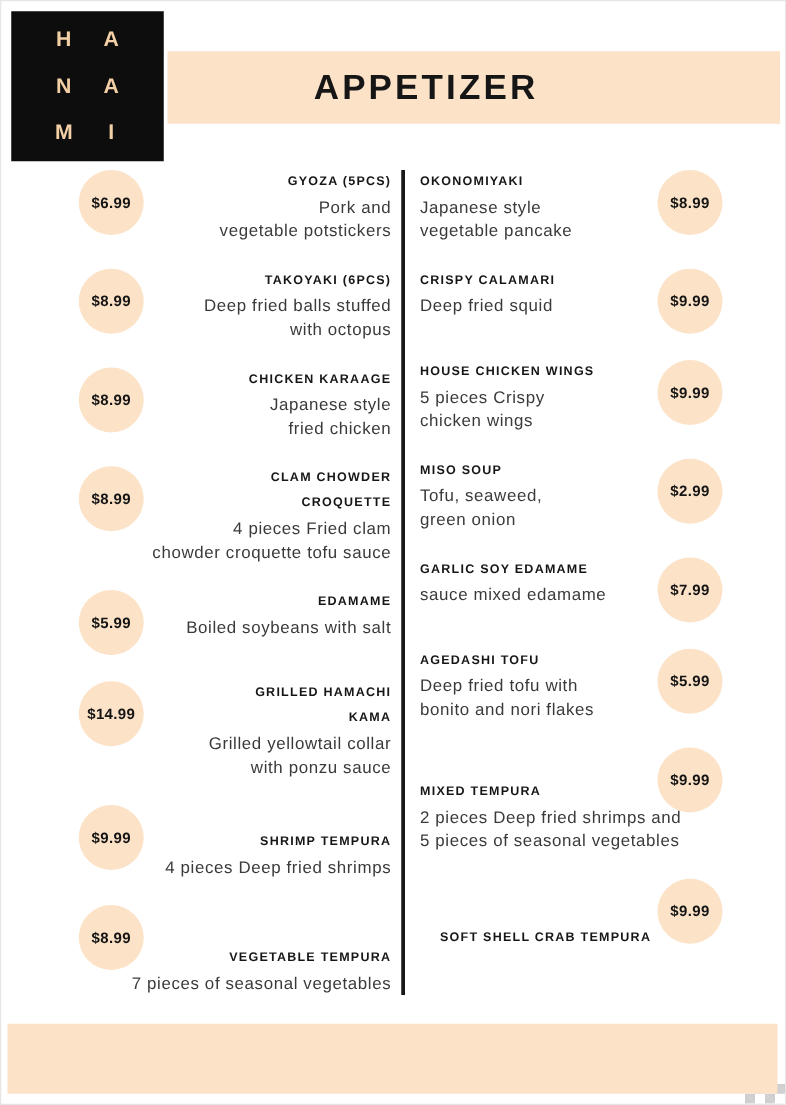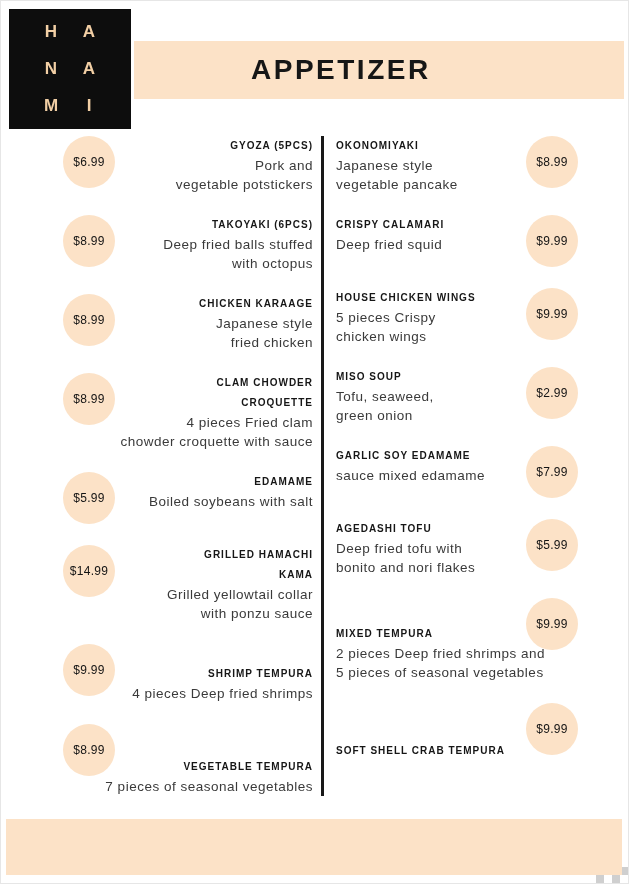--- a/index.html
+++ b/index.html
@@ -58,34 +58,34 @@
   .col.right{width:242px;margin-left:12px;}
 
   .item{position:relative;min-height:52px;margin-bottom:21px;}
   .item:last-child{margin-bottom:0;}
 
   .price-badge{
     position:absolute;top:0;
     width:52px;height:52px;border-radius:50%;
     background:var(--peach);
     display:flex;align-items:center;justify-content:center;
-    font-weight:normal;font-size:12px;letter-spacing:0.3px;color:#141414;
+    font-weight:bold;font-size:12px;letter-spacing:0.3px;color:#141414;
   }
   .col.left .price-badge{left:2px;}
   .col.right .price-badge{right:0;}
 
   .item-text{position:relative;}
   .col.left .item-text{text-align:right;}
   .col.right .item-text{text-align:left;}
 
   
   .col.left  .item:nth-child(7) .item-text{padding-top:20px;}
   .col.left  .item:nth-child(8) .item-text{padding-top:33px;}
   .col.right .item:nth-child(7) .item-text{padding-top:26px;}
-  .col.right .item:nth-child(8) .item-text{padding-top:38px;}
+  .col.right .item:nth-child(8) .item-text{padding-top:38px;margin-left:16px;}
 
   .item-name{
     font-weight:bold;font-size:10px;line-height:20px;
     letter-spacing:1px;color:var(--ink);
   }
   .item-desc{
     font-size:13.5px;line-height:19px;
     letter-spacing:0.5px;color:var(--desc);
   }
   .line{display:block;white-space:nowrap;}
@@ -175,21 +175,21 @@
           <div class="price-badge">
             <span>$8.99</span>
           </div>
           <div class="item-text">
             <div class="item-name">
               <span class="line">CLAM CHOWDER</span>
               <span class="line">CROQUETTE</span>
             </div>
             <div class="item-desc">
               <span class="line">4 pieces Fried clam</span>
-              <span class="line">chowder croquette with sauce</span>
+              <span class="line">chowder croquette tofu sauce</span>
             </div>
           </div>
         </div>
         <div class="item">
           <div class="price-badge">
             <span>$5.99</span>
           </div>
           <div class="item-text">
             <div class="item-name">
               <span class="line">EDAMAME</span>

